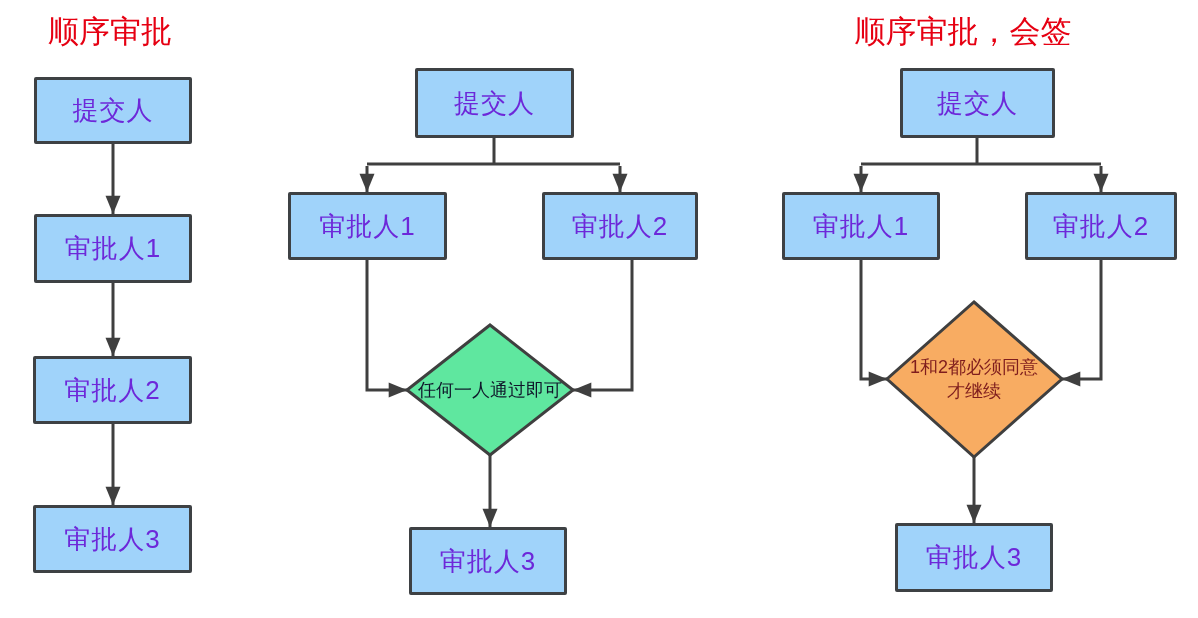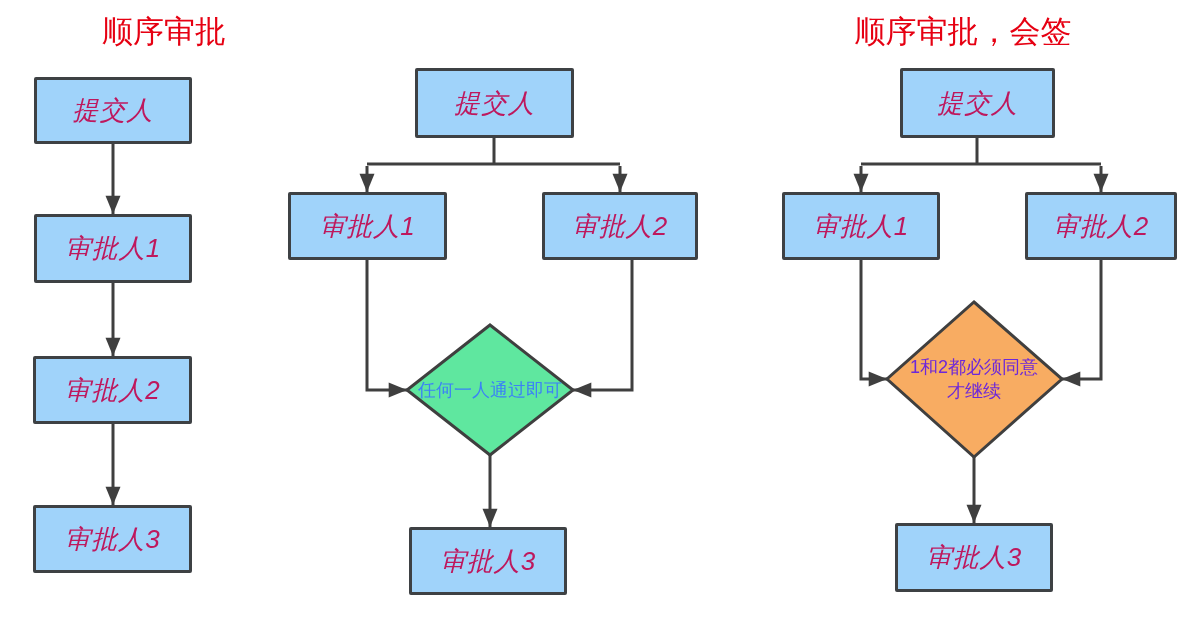--- a/index.html
+++ b/index.html
@@ -8,31 +8,31 @@
     font-family:"Liberation Sans", sans-serif; overflow:hidden;
   }
   .edge-layer { position:absolute; left:0; top:0; }
   .edge { fill:none; stroke:#3f3f3f; stroke-width:3; }
   .diamond { stroke:#3f3f3f; stroke-width:3; }
   .arrowhead { fill:#3f3f3f; }
   .node {
     position:absolute; box-sizing:border-box;
     background:#a0d3fa; border:3px solid #3e4144; border-radius:2px;
     display:flex; align-items:center; justify-content:center;
-    font-size:26px; color:#be185d; letter-spacing:1px;font-style:italic;
+    font-size:26px; color:#6d28d9; letter-spacing:1px;
   }
   .flow-title {
     position:absolute; top:13px; font-size:31px; line-height:37px;
     font-weight:500; color:#e60012; text-align:center; white-space:nowrap;
   }
   .diamond-label {
-    position:absolute; text-align:center; color:#3b82f6; font-size:18px;
+    position:absolute; text-align:center; color:#0f172a; font-size:18px;
   }
   .label-any { left:410px; top:379px; width:160px; line-height:22px; }
-  .label-all { left:904px; top:355px; width:140px; line-height:24px; color:#6d28d9; }
+  .label-all { left:904px; top:355px; width:140px; line-height:24px; color:#7f1d1d; }
 </style>
 </head>
 <body>
 
 <div class="canvas">
 
   <svg class="edge-layer" width="1198" height="618" viewBox="0 0 1198 618">
     <defs>
       <marker id="arrow" viewBox="0 0 12 10" refX="11.5" refY="5" markerWidth="20" markerHeight="17" markerUnits="userSpaceOnUse" orient="auto">
         <path class="arrowhead" d="M0.5,0.5 L11.5,5 L0.5,9.5 Z"></path>
@@ -54,21 +54,21 @@
     <path class="edge" d="M490,455 V527" marker-end="url(#arrow)"></path>
 
     <path class="edge" d="M977,138 V164 M861,164 H1101"></path>
     <path class="edge" d="M861,166 V192" marker-end="url(#arrow)"></path>
     <path class="edge" d="M1101,166 V192" marker-end="url(#arrow)"></path>
     <path class="edge" d="M861,260 V379 H887" marker-end="url(#arrow)"></path>
     <path class="edge" d="M1101,260 V379 H1062" marker-end="url(#arrow)"></path>
     <path class="edge" d="M974,457 V523" marker-end="url(#arrow)"></path>
   </svg>
 
-  <div class="flow-title" style="left:6px; width:220px;text-align:right;">顺序审批</div>
+  <div class="flow-title" style="left:0; width:220px;">顺序审批</div>
   <div class="flow-title" style="left:823px; width:280px;">顺序审批，会签</div>
 
   <div class="node" style="left:34px; top:77px; width:158px; height:67px;">提交人</div>
   <div class="node" style="left:34px; top:214px; width:158px; height:69px;">审批人1</div>
   <div class="node" style="left:33px; top:356px; width:159px; height:68px;">审批人2</div>
   <div class="node" style="left:33px; top:505px; width:159px; height:68px;">审批人3</div>
 
   <div class="node" style="left:415px; top:68px; width:159px; height:70px;">提交人</div>
   <div class="node" style="left:288px; top:192px; width:159px; height:68px;">审批人1</div>
   <div class="node" style="left:542px; top:192px; width:156px; height:68px;">审批人2</div>

